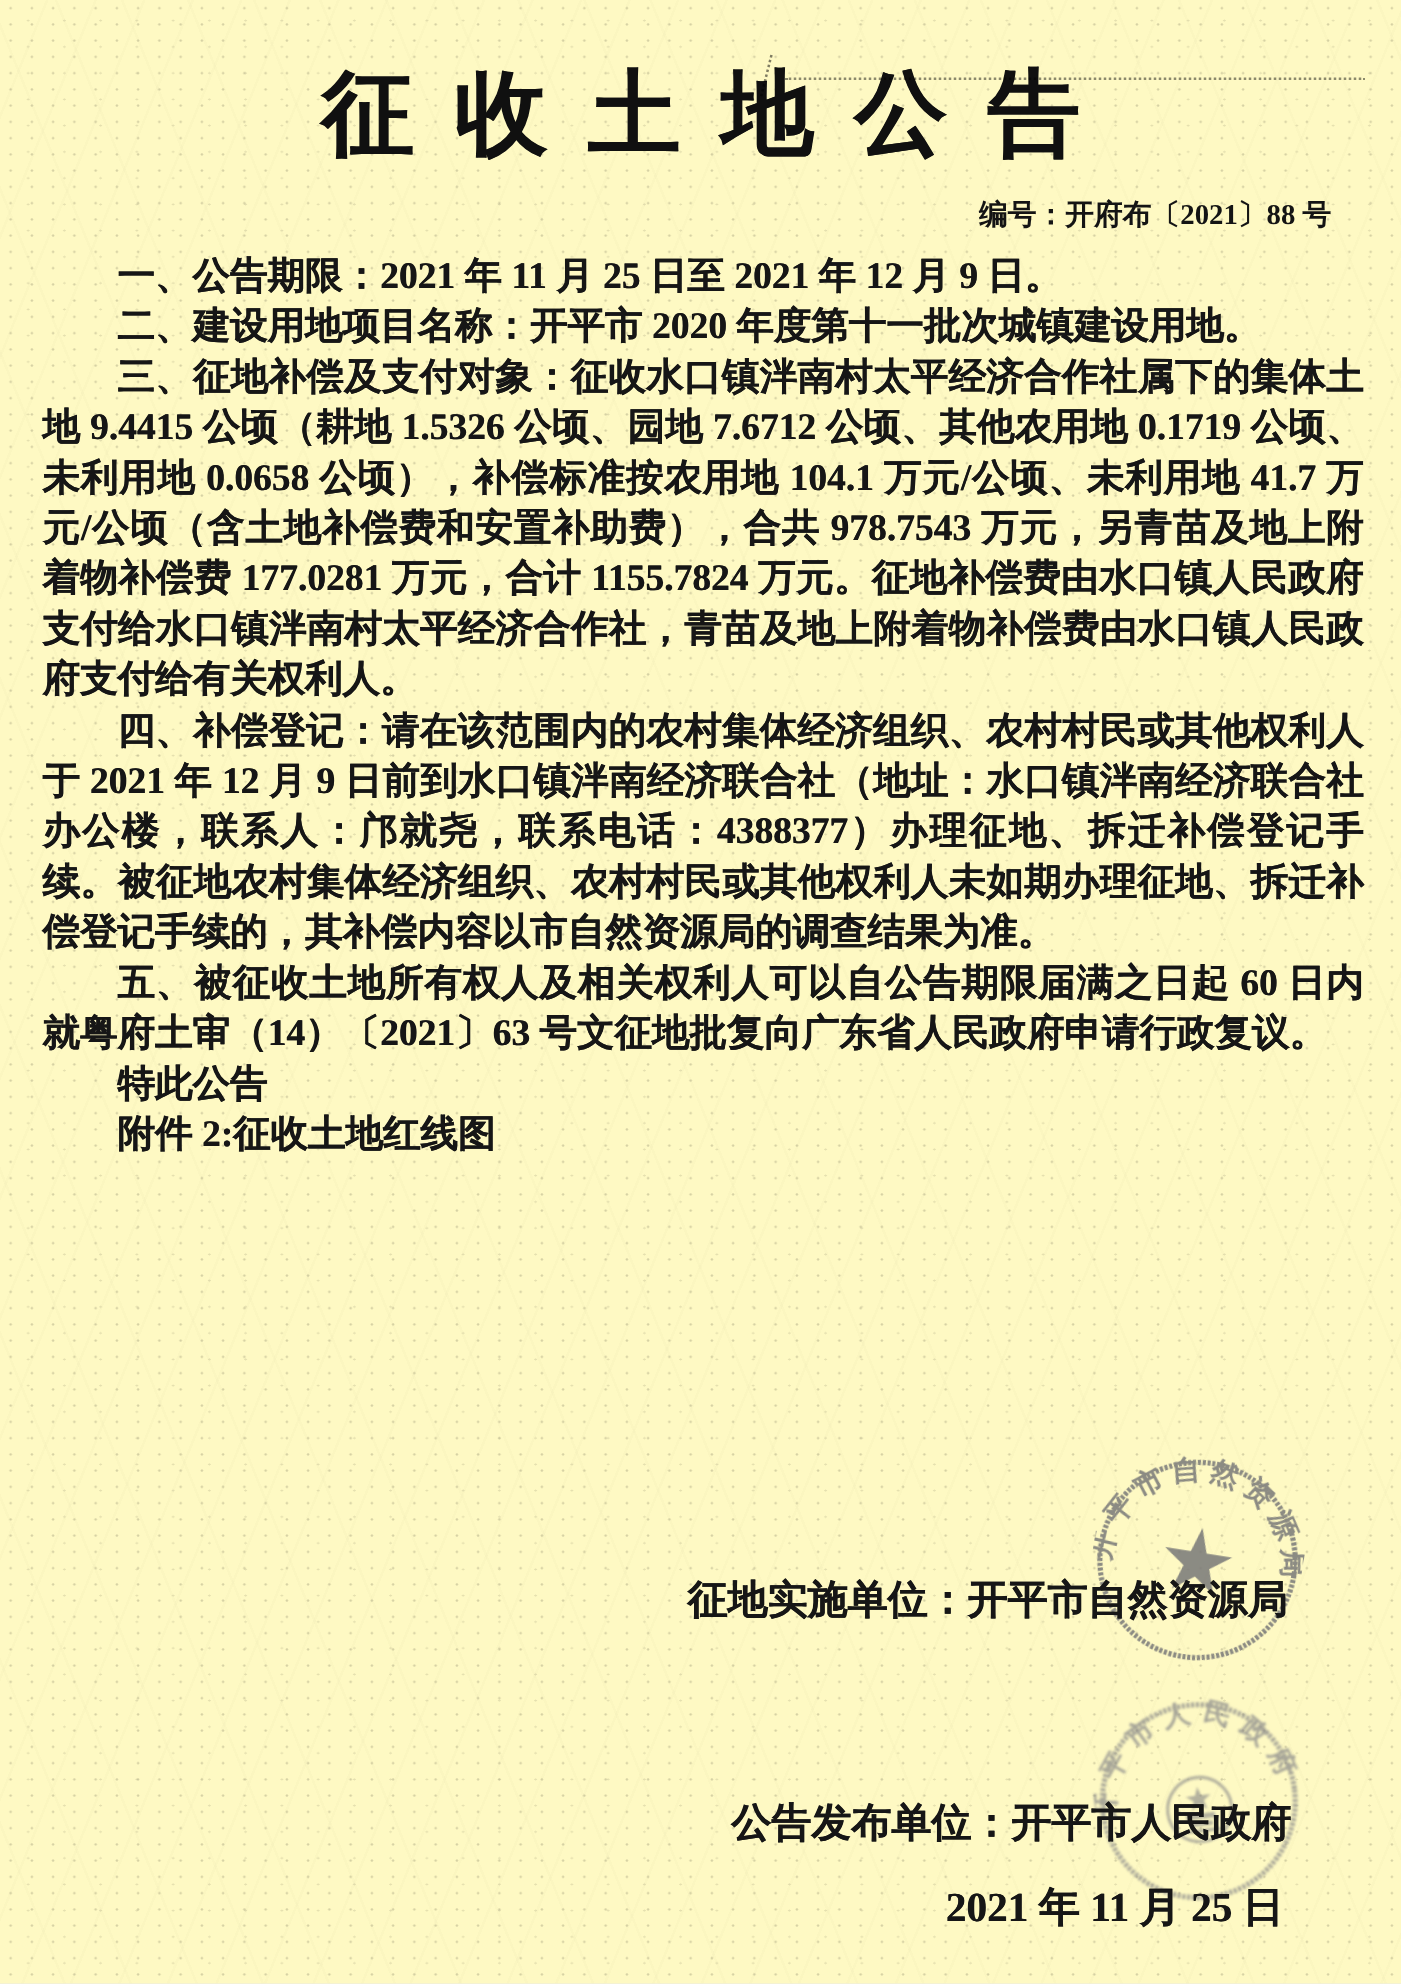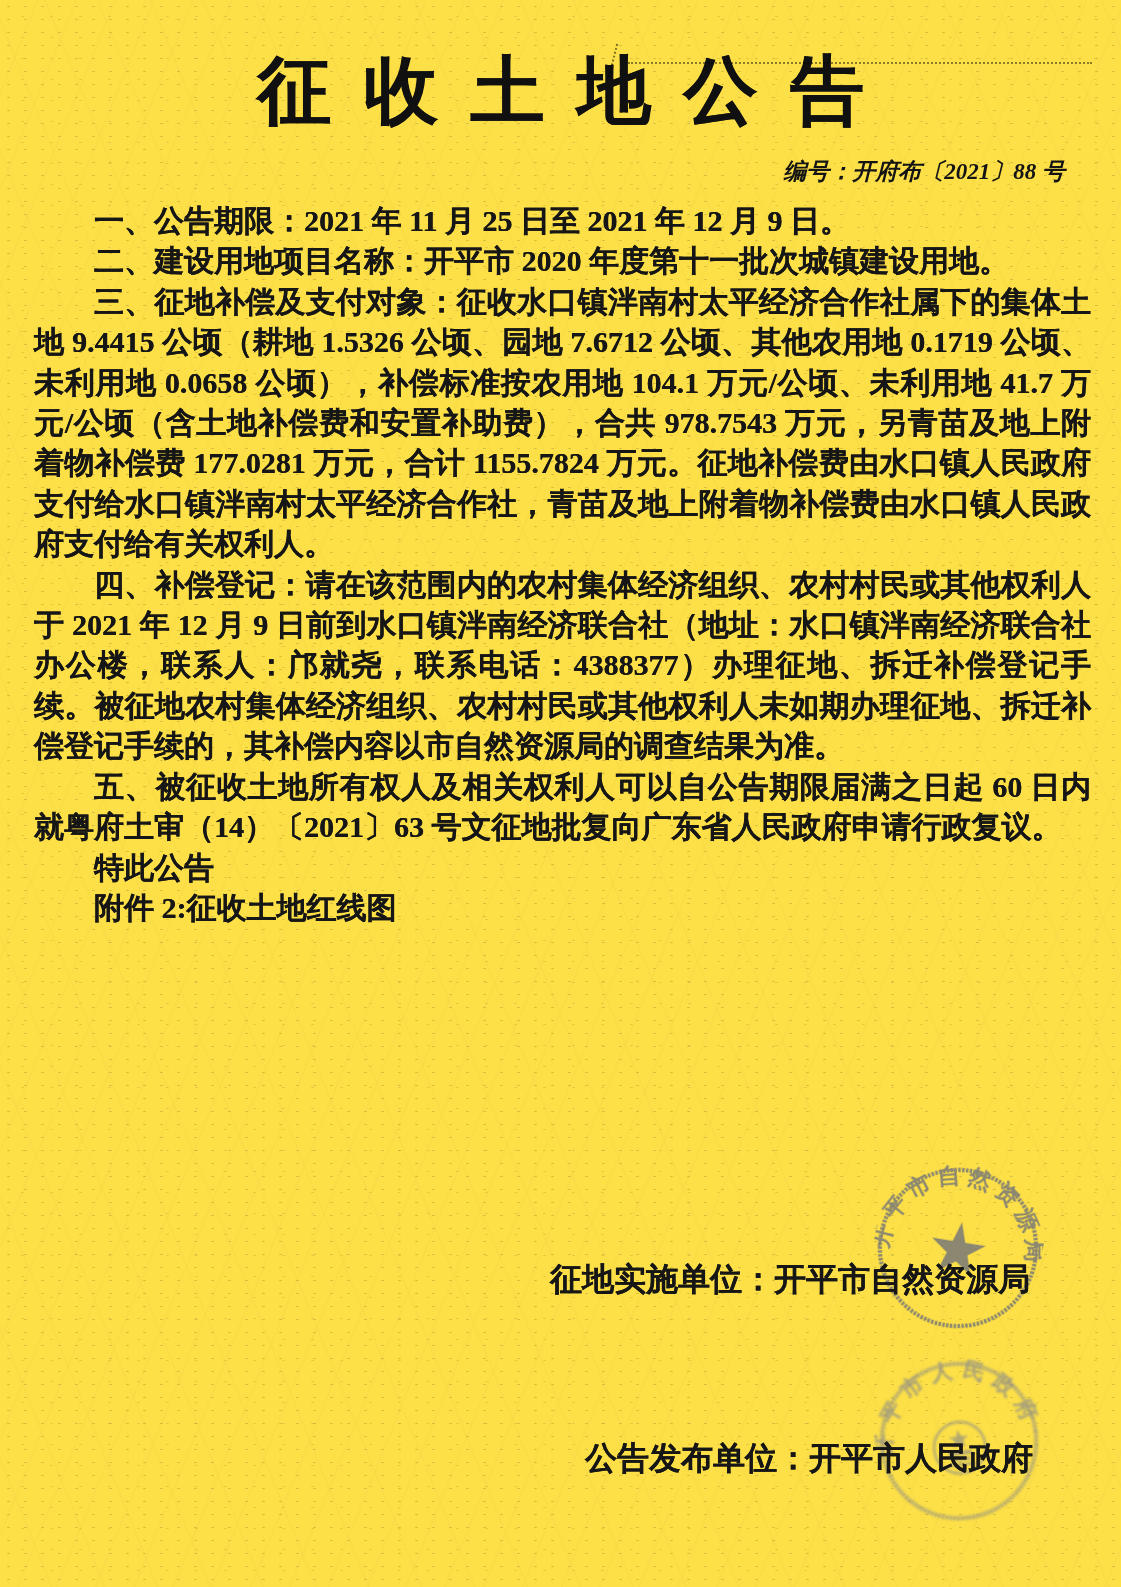--- a/index.html
+++ b/index.html
@@ -1,21 +1,21 @@
 <!DOCTYPE html>
 <html><head>
 <meta charset="utf-8">
 <style>
   * { margin:0; padding:0; box-sizing:border-box; }
   html,body { background:#e8e8e8; }
   .page {
     position:relative;
     width:1121px; height:1587px;
     margin:0 auto;
-    background:#fde047;
+    background:#fef9c3;
     overflow:hidden;
     font-family:"Liberation Serif","DejaVu Serif",serif;
     color:#141414;
   }
   
   .page::before {
     content:"";
     position:absolute; inset:0;
     background-image:
       radial-gradient(rgba(0,0,0,.55) 0.9px, transparent 1.3px),
@@ -39,21 +39,20 @@
     text-indent:.44em;
     color:#101010;
     text-shadow:.5px 0 0 currentColor;
   }
   .doc-number {
     margin-top:14px;
     padding-right:56px;
     text-align:right;
     font-size:23px;
     font-weight:700;
-    font-style:italic;
   }
   .body-text {
     margin:14px 30px 0 34px;
     font-size:30px;
     font-weight:700;
     line-height:40.4px;
     text-align:justify;
     color:#161616;
     text-shadow:.3px 0 0 currentColor;
   }
@@ -138,15 +137,16 @@
           <polygon points="100,86 103,94.5 112,94.5 104.9,99.8 107.6,108.4 100,103 92.4,108.4 95.1,99.8 88,94.5 97,94.5" fill="currentColor"></polygon>
           <rect x="86" y="112" width="28" height="5" fill="currentColor"></rect>
           <rect x="89" y="120" width="22" height="4" fill="currentColor"></rect>
           <rect x="83" y="127" width="34" height="3" fill="currentColor"></rect>
         </g>
       </svg>
     </div>
 
     <div class="sig-line sig-publish">公告发布单位：开平市人民政府</div>
 
+    <div class="sig-line sig-date">2021 年 11 月 25 日</div>
 
   </div>
 </div>
 
 </body></html>

